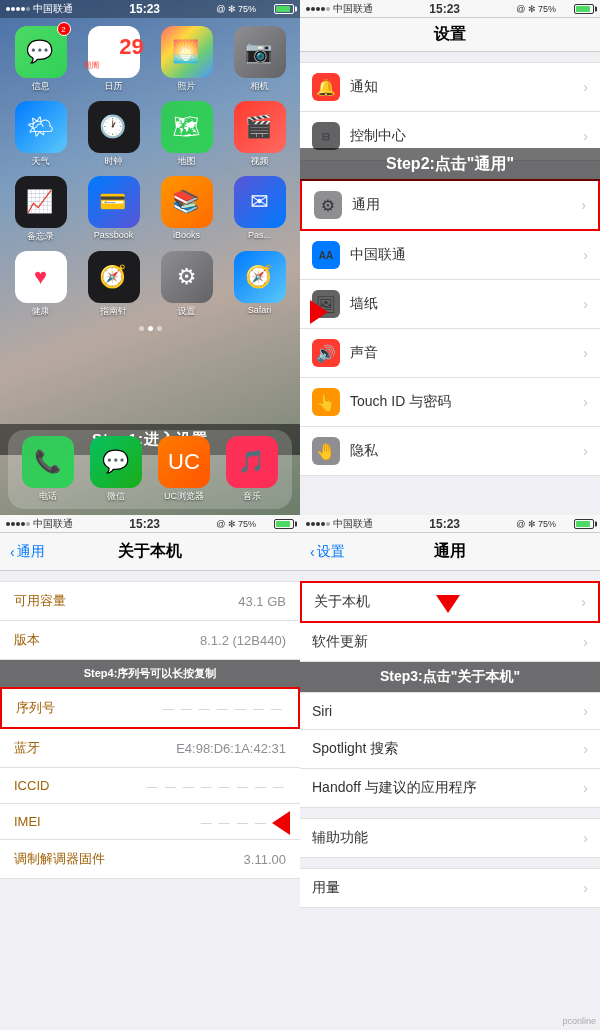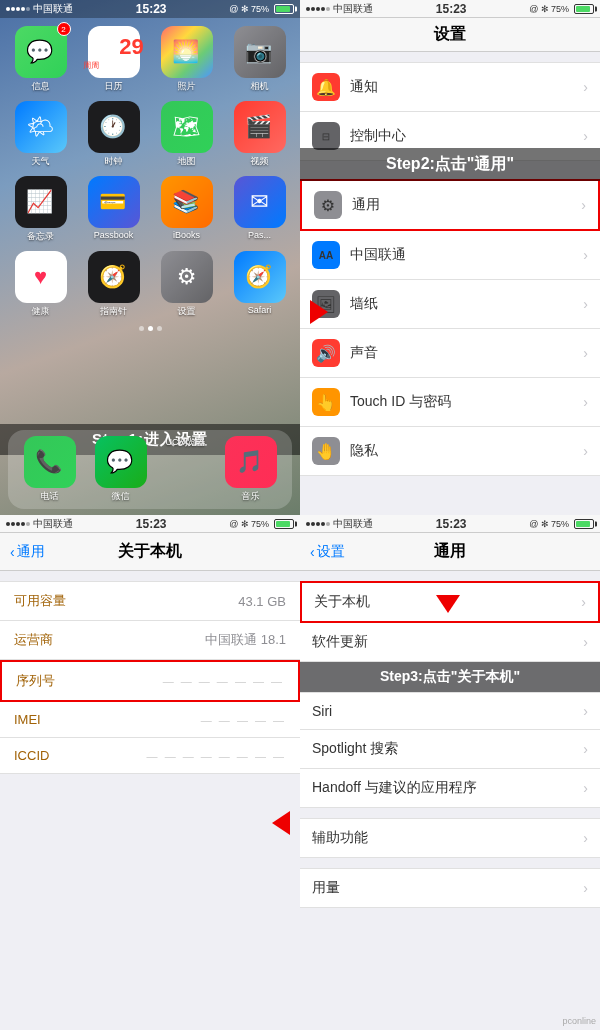--- a/index.html
+++ b/index.html
@@ -52,21 +52,21 @@
     .status-bar.dark {
       background: rgba(0,0,0,0.3);
       color: white;
     }
     .status-bar.light {
       background: #f7f7f7;
       color: #333;
       border-bottom: 0.5px solid #ccc;
     }
     .status-left { display: flex; align-items: center; gap: 3px; }
-    .status-right { display: flex; align-items: center; gap: 5px; }
+    .status-right { display: flex; align-items: center; gap: 18px; }
     .battery {
       width: 20px; height: 10px; border: 1.5px solid currentColor; border-radius: 2px;
       position: relative; display: inline-block;
     }
     .battery::after {
       content: ''; position: absolute; right: -4px; top: 50%; transform: translateY(-50%);
       width: 2px; height: 5px; background: currentColor; border-radius: 0 1px 1px 0;
     }
     .battery-fill {
       position: absolute; left: 1px; top: 1px; bottom: 1px;
@@ -406,20 +406,21 @@
   <div class="dock">
     <div class="dock-icon">
       <div class="dock-icon-img icon-phone">📞</div>
       <span class="dock-label">电话</span>
     </div>
     <div class="dock-icon">
       <div class="dock-icon-img icon-wechat">💬</div>
       <span class="dock-label">微信</span>
     </div>
     <div class="dock-icon">
+      <div class="dock-icon-img icon-uc">UC</div>
       <span class="dock-label">UC浏览器</span>
     </div>
     <div class="dock-icon">
       <div class="dock-icon-img icon-music">🎵</div>
       <span class="dock-label">音乐</span>
     </div>
   </div>
 </div>
 
 <div class="quadrant q2" style="position:relative;">
@@ -535,38 +536,49 @@
     <span class="nav-title">关于本机</span>
   </div>
 
   <div style="height:10px;background:#efeff4;"></div>
   <div>
     <div class="about-item">
       <span class="about-label">可用容量</span>
       <span class="about-value">43.1 GB</span>
     </div>
     <div class="about-item">
-      <span class="about-label">运营商</span>
-      <span class="about-value">中国联通 18.1</span>
-    </div>
-  </div>
-
+      <span class="about-label">版本</span>
+      <span class="about-value">8.1.2 (12B440)</span>
+    </div>
+  </div>
+
+  <div style="background:rgba(0,0,0,0.55);color:white;font-weight:bold;font-size:11px;padding:6px 10px;text-align:center;z-index:5;position:relative;">
+    <span>Step4:序列号可以长按复制</span>
+  </div>
 
   <div>
     <div class="about-item" style="border:2.5px solid #e00;position:relative;z-index:2;">
       <span class="about-label">序列号</span>
       <span class="about-value" style="color:#ccc;font-size:11px;letter-spacing:2px;">— — — — — — —</span>
     </div>
     <div class="about-item">
-      <span class="about-label">IMEI</span>
-      <span class="about-value" style="color:#ccc;font-size:11px;letter-spacing:2px;">— — — — —</span>
+      <span class="about-label">蓝牙</span>
+      <span class="about-value">E4:98:D6:1A:42:31</span>
     </div>
     <div class="about-item">
       <span class="about-label">ICCID</span>
       <span class="about-value" style="color:#ccc;font-size:11px;letter-spacing:2px;">— — — — — — — —</span>
+    </div>
+    <div class="about-item">
+      <span class="about-label">IMEI</span>
+      <span class="about-value" style="color:#ccc;font-size:11px;letter-spacing:2px;">— — — — —</span>
+    </div>
+    <div class="about-item">
+      <span class="about-label">调制解调器固件</span>
+      <span class="about-value">3.11.00</span>
     </div>
   </div>
 
   <div style="position:absolute;bottom:195px;right:10px;z-index:15;">
     <div style="width:0;height:0;border-top:12px solid transparent;border-bottom:12px solid transparent;border-right:18px solid #e00;"></div>
   </div>
 </div>
 
 <div class="quadrant q4" style="position:relative;">
 

